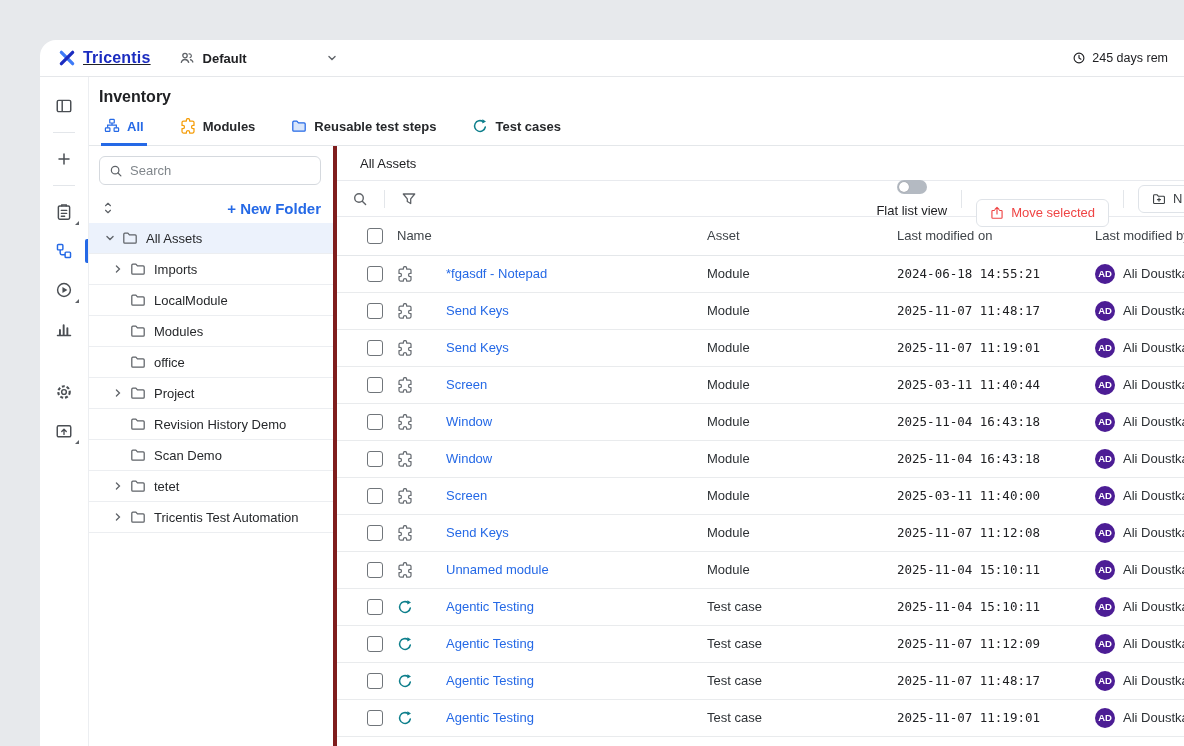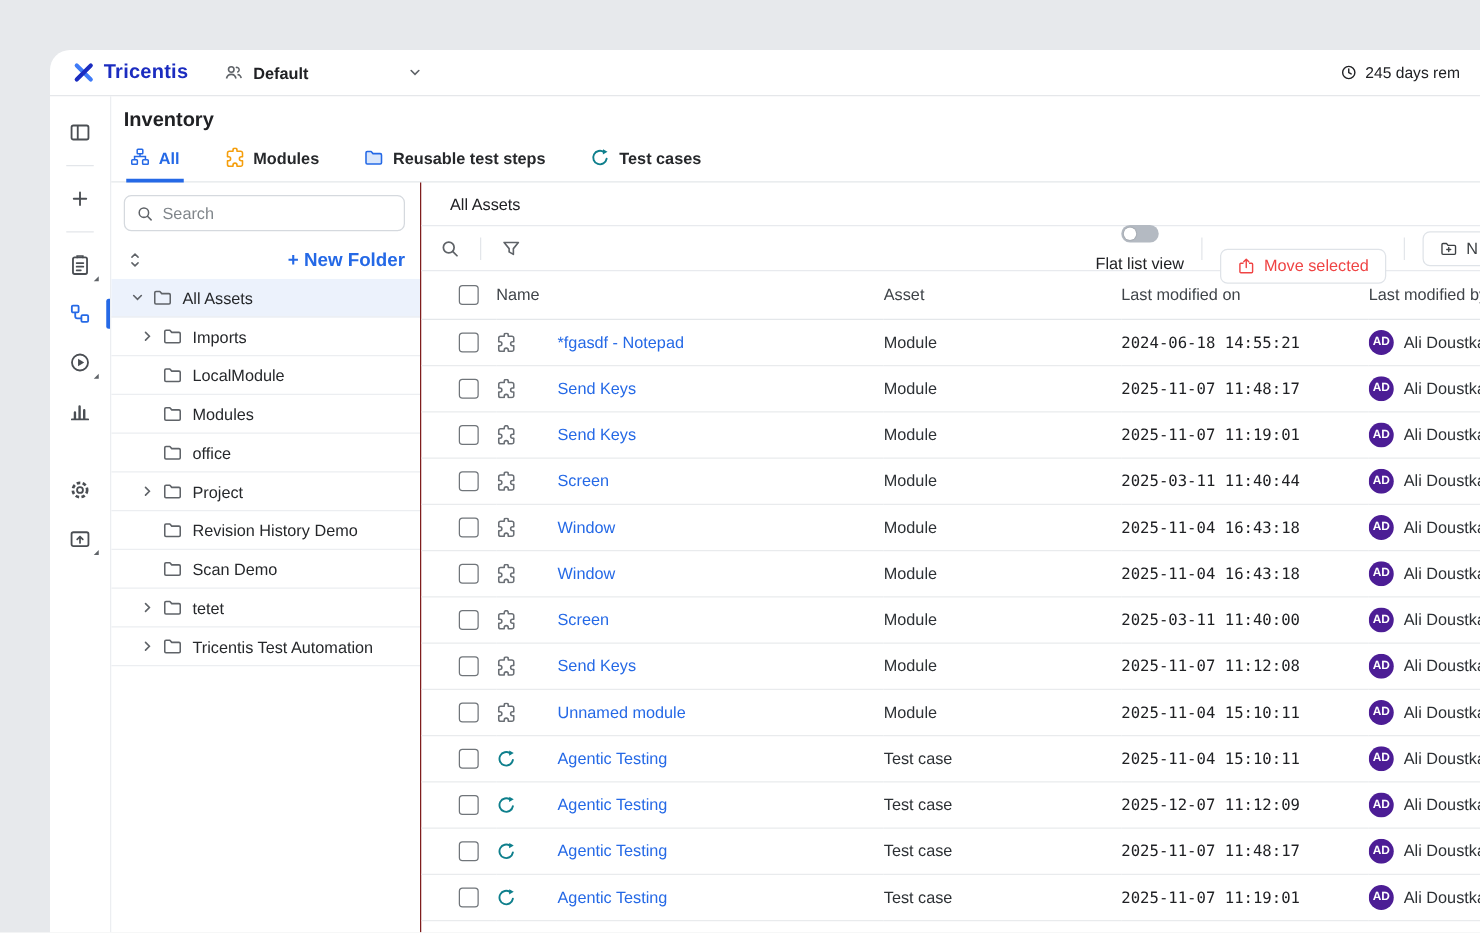--- a/index.html
+++ b/index.html
@@ -5,21 +5,21 @@
   * { box-sizing: border-box; margin: 0; padding: 0; }
   html,body { width:1184px; height:746px; overflow:hidden; }
   body { font-family:"Liberation Sans","DejaVu Sans",sans-serif; background:#e7e9ec; color:#202124; }
   .viewport { position:relative; width:1184px; height:746px; overflow:hidden; }
   .card { position:absolute; left:40px; top:40px; right:0; bottom:0; background:#fff;
           border-radius:16px 0 0 0; overflow:hidden; display:flex; flex-direction:column; }
 
   
   .topbar { height:37px; flex:none; display:flex; align-items:center; padding:0 16px 0 18px;
             border-bottom:1px solid #e5e7ea; }
-  .brand { display:flex; align-items:flex-start; gap:7px; }
+  .brand { display:flex; align-items:flex-start; gap:7px;text-decoration:underline; }
   .brand-name { font-size:16px; font-weight:bold; color:#1b2cc0; letter-spacing:.2px; }
   .ws-select { margin-left:28px; width:160px; display:flex; align-items:center; gap:8px; cursor:pointer;
                font-size:13px; font-weight:bold; color:#202124; }
   .ws-select .chev { margin-left:auto; }
   .license { margin-left:auto; display:flex; align-items:center; gap:6px; font-size:12.5px; color:#202124; white-space:nowrap; }
 
   
   .body-row { flex:1; display:flex; min-height:0; }
   .rail { width:49px; flex:none; border-right:1px solid #eceef1; display:flex; flex-direction:column;
           align-items:center; padding-top:14px; }
@@ -37,21 +37,21 @@
   .page-head { padding:11px 0 0 10px; }
   h1 { font-size:16px; font-weight:bold; color:#202124; }
   .tabs { display:flex; gap:30px; padding-left:12px; border-bottom:1px solid #e4e7ea; margin-top:6px; }
   .tab { display:flex; align-items:center; gap:7px; font-size:13px; font-weight:bold; color:#26282b;
          padding:6px 3px 9px; cursor:pointer; border-bottom:3px solid transparent; margin-bottom:-1px; }
   .tab.active { color:#2569e6; border-bottom-color:#2569e6; }
 
   .workspace { flex:1; display:flex; min-height:0; }
 
   
-  .treepanel { width:248px; flex:none; border-right:1px solid #7f1d1d; display:flex; flex-direction:column; }
+  .treepanel { width:248px; flex:none; border-right:4px solid #7f1d1d; display:flex; flex-direction:column; }
   .search-wrap { padding:10px 12px 8px 10px; }
   .search-box { height:29px; border:1px solid #d5d9de; border-radius:6px; display:flex; align-items:center;
                 gap:7px; padding:0 9px; color:#5f6368; }
   .search-box input { border:none; outline:none; flex:1; min-width:0; font-size:13px;
                       font-family:inherit; color:#202124; background:transparent; }
   .search-box input::placeholder { color:#80868b; }
   .tree-controls { height:30px; display:flex; align-items:center; padding:0 12px 0 12px; }
   .new-folder { margin-left:auto; color:#2569e6; font-size:15px; font-weight:bold; cursor:pointer; }
   .tree { flex:1; overflow:hidden; }
   .tree-row { height:31px; display:flex; align-items:center; gap:5px; padding-left:22px;
@@ -789,21 +789,21 @@
 
         <span class="tc-icon">
                             <svg class="ic16">
                               <use href="#i-testcase"></use>
                             </svg>
                           </span>
         <span class="name-link">Agentic Testing</span>
       </div>
     </td>
     <td><span>Test case</span></td>
-    <td><span class="mono">2025-12-07 11:12:09</span></td>
+    <td><span class="mono">2025-11-07 11:12:09</span></td>
     <td>
       <div class="by-cell">
         <span class="avatar">AD</span>
         <span>Ali Doustka</span>
       </div>
     </td>
   </tr>
                     <tr>
     <td><span class="cb"></span></td>
     <td>

